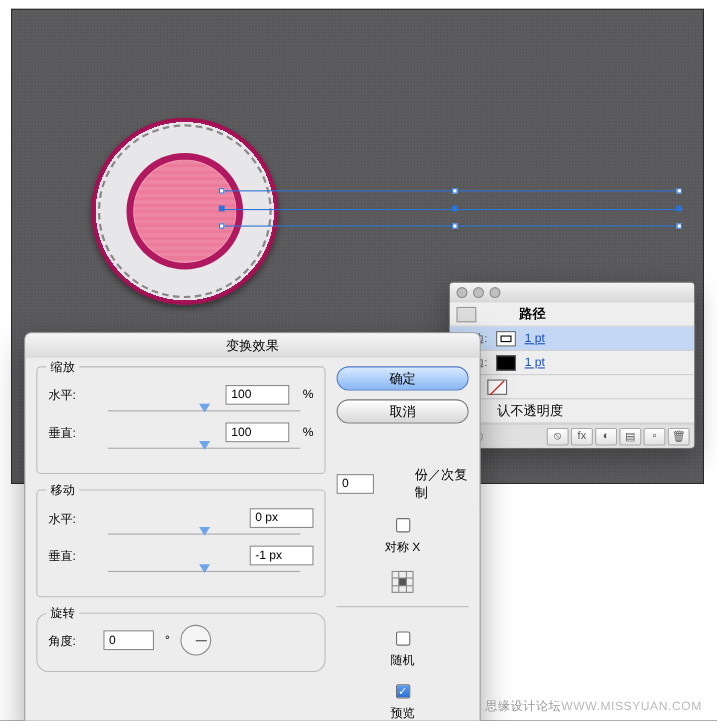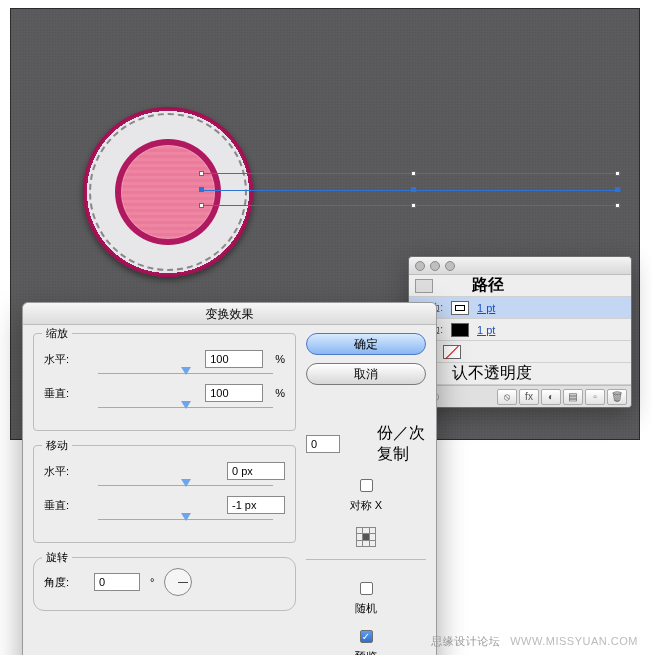--- a/index.html
+++ b/index.html
@@ -97,21 +97,21 @@
   .swatch.none::after {
     content:""; position:absolute; left:-1px; right:-1px; top:50%;
     border-top:1px solid #d11; transform: rotate(-45deg);
   }
   .swatch.black { background:#000; }
   .swatch.stroke-inner { background:#fff; }
   .swatch.stroke-inner::before{
     content:""; position:absolute; inset:3px; border:1px solid #000;
   }
   .ap-link { color:#1a4fc3; text-decoration:underline; font-size:11px;}
-  .ap-text { font-size:16px;padding-left:31px; }
+  .ap-text { font-size:12px;padding-left:31px; }
   .ap-foot {
     height:22px; background:#e0e0e0; border-top:1px solid #bdbdbd;
     display:flex; align-items:center; justify-content:space-between;
     padding:0 4px; border-radius:0 0 4px 4px;
   }
   .foot-left { width:26px; height:10px; border:1px solid #999; border-radius:5px;
     background:linear-gradient(#fff,#ddd); }
   .foot-icons { display:flex; gap:2px;}
   .foot-btn {
     width:20px; height:16px; border:1px solid #aaa; background:linear-gradient(#fff,#e2e2e2);
@@ -198,21 +198,21 @@
     position:relative; background:#f5f5f5;
   }
   .dial::after {
     content:""; position:absolute; left:50%; top:50%; width:10px; height:1px;
     background:#444; transform-origin:left center;
   }
   .watermark {
     position:absolute; right:14px; bottom:6px; font-size:11px; color:#bbb;
     letter-spacing:0.5px;
   }
-  .watermark .cn { color:#999; margin-right:10px;}
+  .watermark .cn { color:#999; margin-right:0;}
   hr.sep { border:none; border-top:1px solid #bcbcbc; margin:4px 0 8px;}
 </style>
 </head>
 <body>
 
 <div class="canvas">
   <div class="canvas-inner"></div>
   <div class="badge">
     <div class="badge-core"></div>
   </div>

